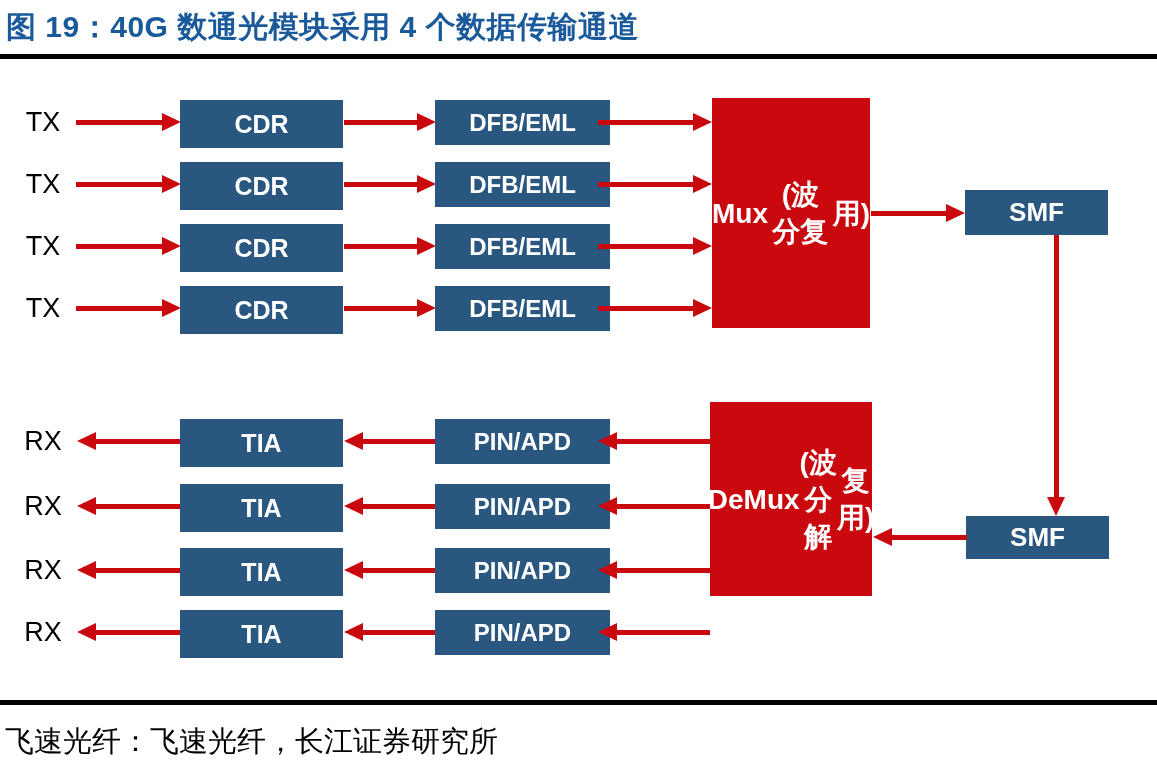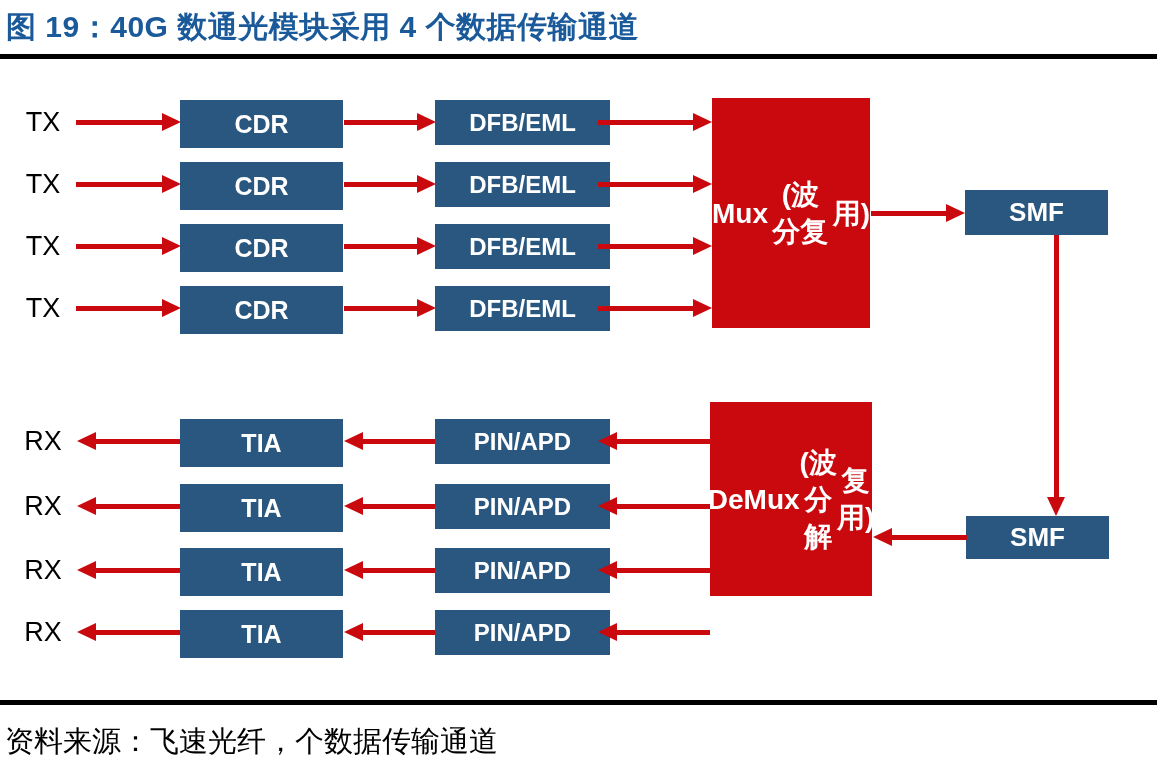--- a/index.html
+++ b/index.html
@@ -139,15 +139,15 @@
   <div class="arr l" style="left:617px;top:568px;width:93px"></div>
 
   <div class="io" style="top:615px">RX</div>
   <div class="arr l" style="left:96px;top:630px;width:84px"></div>
   <div class="box sm" style="left:180px;top:610px">TIA</div>
   <div class="arr l" style="left:363px;top:630px;width:72px"></div>
   <div class="box sm2" style="left:435px;top:610px">PIN/APD</div>
   <div class="arr l" style="left:617px;top:630px;width:93px"></div>
 
   <div class="rule" style="top:700px"></div>
-  <div class="source">资料来源：飞速光纤，个数据传输通道</div>
+  <div class="source">飞速光纤：飞速光纤，长江证券研究所</div>
 
 </div>
 
 </body></html>

